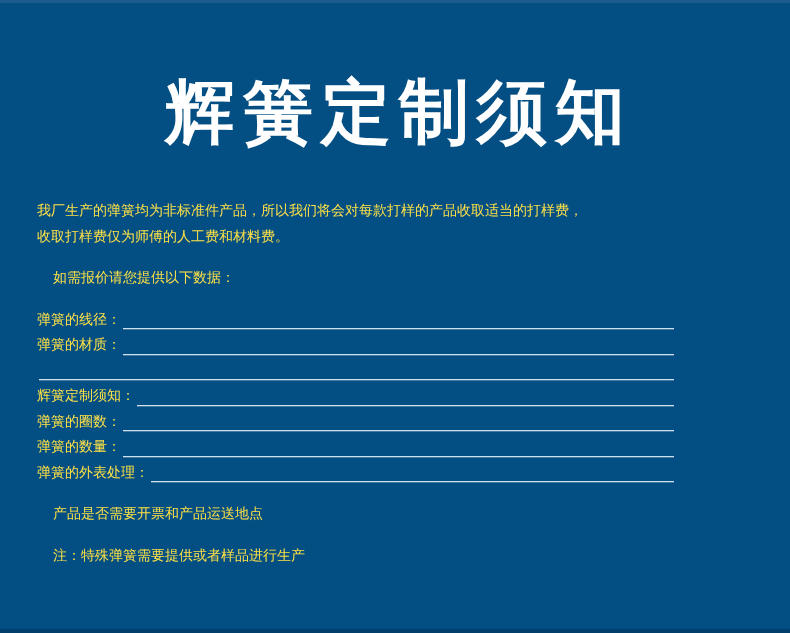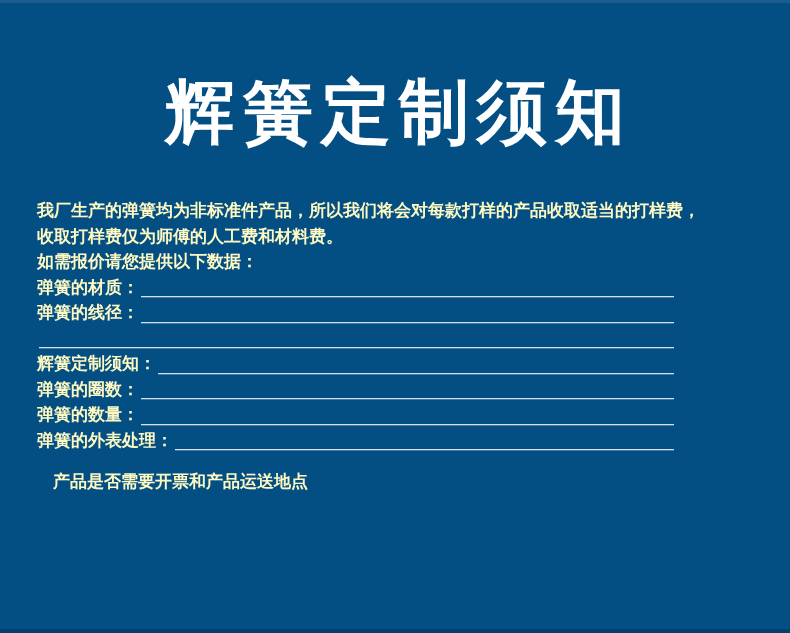--- a/index.html
+++ b/index.html
@@ -55,39 +55,39 @@
     text-indent: 8px;
     white-space: nowrap;
   }
 
   
   .body-block {
     position: absolute;
     left: 37px;
     top: 198px;
     width: 720px;
-    color: #fef9c3;
-    font-size: 17px;
-    font-weight: bold;
+    color: #fde047;
+    font-size: 14px;
+    font-weight: normal;
     line-height: 25.5px;
   }
 
   .para {
     margin: 0;
     width: 722px;
     letter-spacing: 0px;
   }
 
   .para-line {
     display: block;
     white-space: nowrap;
   }
 
   .prompt {
-    margin: 0;
+    margin: 16px;
     white-space: nowrap;
   }
 
   
   .fields {
     margin: 0;
     padding: 0;
     list-style: none;
   }
 
@@ -133,26 +133,26 @@
     <p class="para">
       <span class="para-line">我厂生产的弹簧均为非标准件产品，所以我们将会对每款打样的产品收取适当的打样费，</span>
       <span class="para-line">收取打样费仅为师傅的人工费和材料费。</span>
     </p>
 
     <p class="prompt">如需报价请您提供以下数据：</p>
 
     <ul class="fields">
 
       <li class="field-row">
-        <span class="field-label">弹簧的材质：</span>
+        <span class="field-label">弹簧的线径：</span>
         <span class="field-rule" style="background: rgb(207, 224, 238);"></span>
       </li>
 
       <li class="field-row">
-        <span class="field-label">弹簧的线径：</span>
+        <span class="field-label">弹簧的材质：</span>
         <span class="field-rule" style="background: rgb(207, 224, 238);"></span>
       </li>
 
       <li class="field-row">
         <span class="field-rule" style="background: rgb(207, 224, 238);"></span>
       </li>
 
       <li class="field-row">
         <span class="field-label">辉簧定制须知：</span>
         <span class="field-rule" style="background: rgb(207, 224, 238);"></span>
@@ -170,18 +170,19 @@
 
       <li class="field-row">
         <span class="field-label">弹簧的外表处理：</span>
         <span class="field-rule" style="background: rgb(207, 224, 238);"></span>
       </li>
 
     </ul>
 
     <p class="note">产品是否需要开票和产品运送地点</p>
 
+    <p class="note">注：特殊弹簧需要提供或者样品进行生产</p>
 
   </div>
 
   <div class="edge-bottom"></div>
 
 </div>
 
 </body></html>

